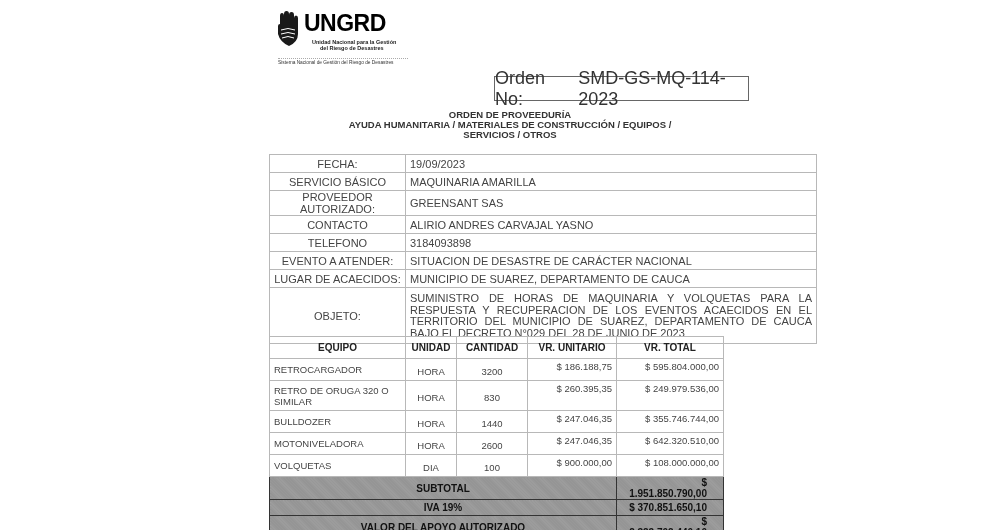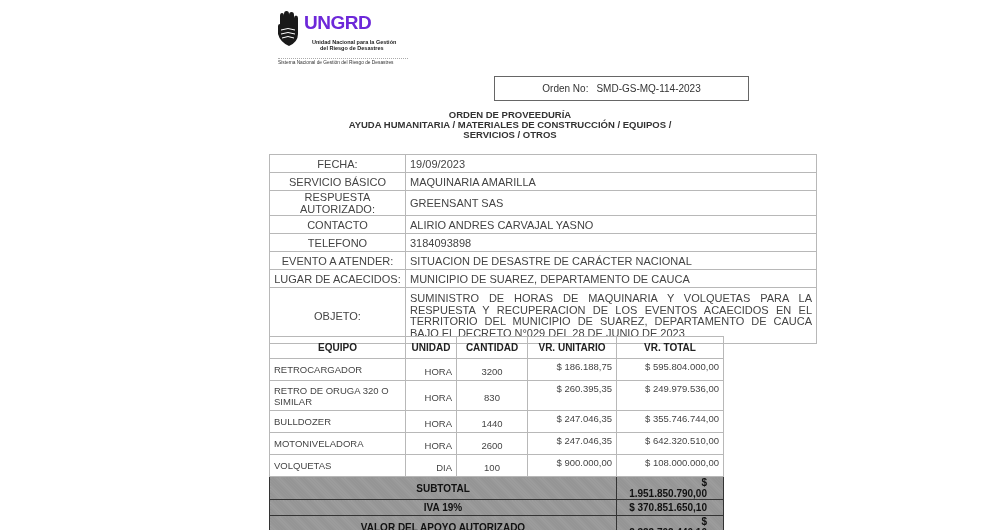--- a/index.html
+++ b/index.html
@@ -7,37 +7,37 @@
       width: 1000px; height: 530px; position: relative; overflow: hidden;
       font-family: "Liberation Sans", sans-serif; color: #2a2a2a;
     }
     .logo {
       position: absolute; left: 276px; top: 8px; width: 140px; height: 54px;
     }
     .logo .emblem {
       position: absolute; left: 0; top: 2px; width: 24px; height: 38px;
     }
     .logo .brand {
-      position: absolute; left: 28px; top: 0px; font-size: 19px; font-weight: bold;
-      letter-spacing: -0.5px; color: #6d28d9; line-height: 30px;
+      position: absolute; left: 28px; top: 0px; font-size: 23px; font-weight: bold;
+      letter-spacing: -0.5px; color: #000000; line-height: 30px;
     }
     .logo .sub1, .logo .sub2 {
       position: absolute; left: 36px; font-size: 5.5px; font-weight: bold; color: #222;
       white-space: nowrap; line-height: 7px;
     }
     .logo .sub1 { top: 31px; }
     .logo .sub2 { top: 37px; left: 44px; }
     .logo .sys {
       position: absolute; left: 2px; top: 50px; font-size: 4.8px; color: #333; white-space: nowrap;
       border-top: 1px dotted #aaa; padding-top: 1px; width: 130px;
     }
     .order-box {
       position: absolute; left: 494px; top: 76px; width: 255px; height: 25px;
       border: 1px solid #666; box-sizing: border-box;
-      font-size: 10px; color: #333; display: flex; align-items: center; justify-content: center;
+      font-size: 18px; color: #333; display: flex; align-items: center; justify-content: center;
       gap: 8px;
     }
     .title-block {
       position: absolute; left: 300px; top: 110px; width: 420px; text-align: center;
       font-size: 9.5px; font-weight: bold; color: #333; line-height: 10px;
     }
     table.info {
       position: absolute; left: 269px; top: 154px; width: 548px;
       border-collapse: collapse; font-size: 11px; color: #444;
     }
@@ -52,21 +52,21 @@
       position: absolute; left: 269px; top: 336px; width: 455px;
       border-collapse: collapse; font-size: 9.5px; color: #444;
     }
     table.eq th {
       border: 1px solid #b8b8b8; height: 19px; font-weight: bold; color: #222; font-size: 10px;
     }
     table.eq td {
       border: 1px solid #b8b8b8; height: 18px; padding: 0 4px; vertical-align: middle;
     }
     table.eq td.name { text-align: left; width: 127px; }
-    table.eq td.unit { text-align: right; width: 42px; }
+    table.eq td.unit { text-align: center; width: 42px; }
     table.eq td.qty { text-align: center; width: 62px; }
     table.eq td.money { text-align: right; vertical-align: top; padding-top: 2px; }
     table.eq td.muni { width: 80px; }
     table.eq tr.tall td { height: 26px; }
     table.eq td.qty, table.eq td.unit { padding-top: 3px; }
     table.eq tr.sum td {
       background: #9a9a9a;
       background-image: repeating-linear-gradient(45deg, rgba(0,0,0,0.06) 0 1px, rgba(255,255,255,0.06) 1px 2px);
       border: 1px solid #333; font-weight: bold; color: #111; height: 15px; font-size: 10px;
     }
@@ -102,21 +102,21 @@
   <tbody>
       <tr>
     <td class="lbl">FECHA:</td>
     <td class="val">19/09/2023</td>
   </tr>
   <tr>
     <td class="lbl">SERVICIO BÁSICO</td>
     <td class="val">MAQUINARIA AMARILLA</td>
   </tr>
   <tr>
-    <td class="lbl">RESPUESTA AUTORIZADO:</td>
+    <td class="lbl">PROVEEDOR AUTORIZADO:</td>
     <td class="val">GREENSANT SAS</td>
   </tr>
   <tr>
     <td class="lbl">CONTACTO</td>
     <td class="val">ALIRIO ANDRES CARVAJAL YASNO</td>
   </tr>
   <tr>
     <td class="lbl">TELEFONO</td>
     <td class="val">3184093898</td>
   </tr>

